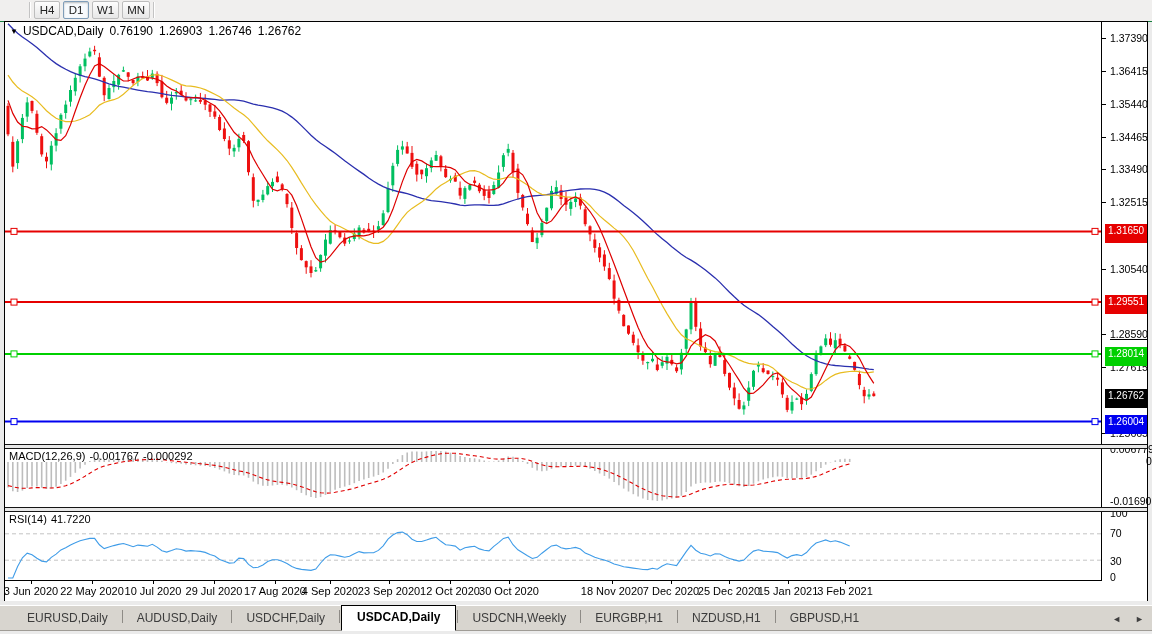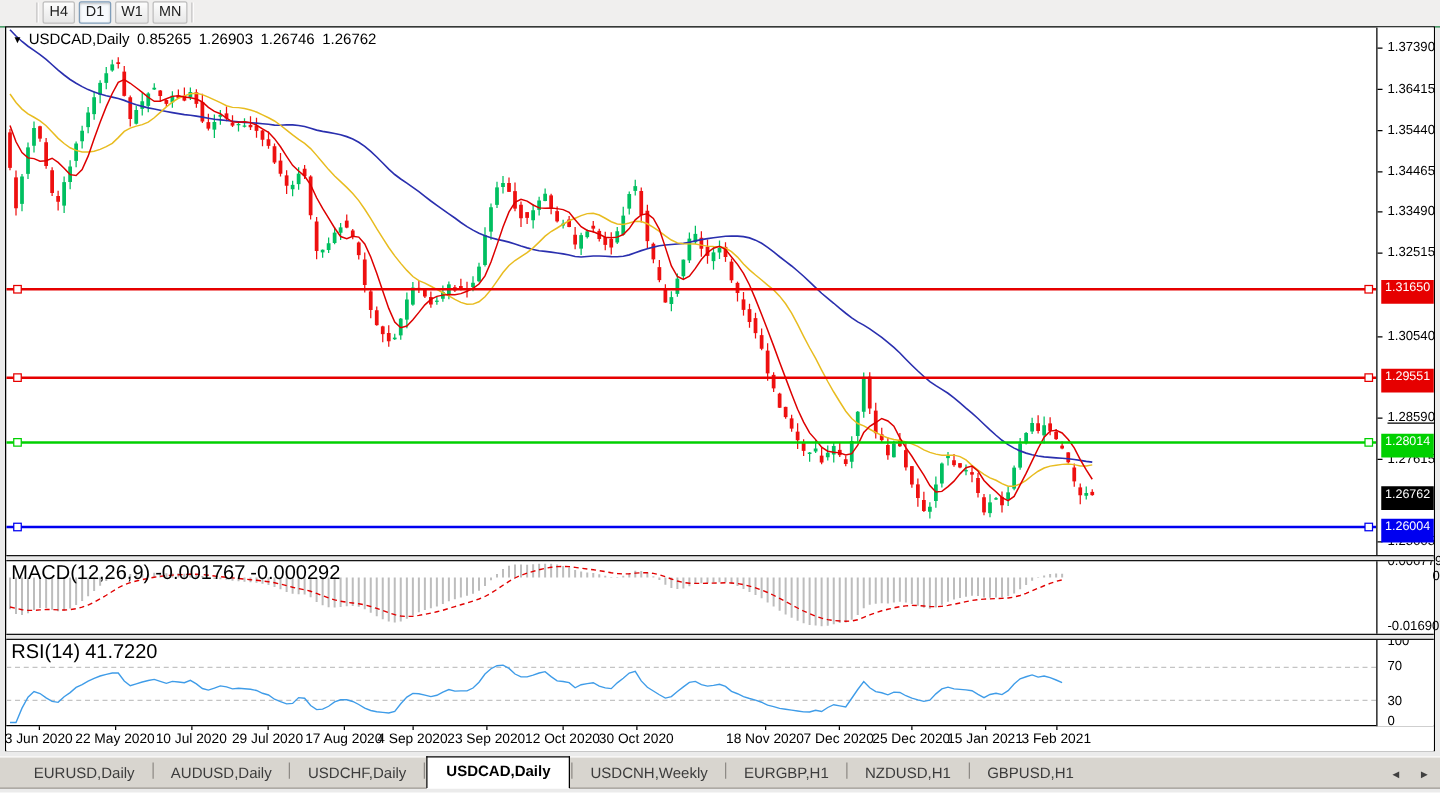--- a/index.html
+++ b/index.html
@@ -13,21 +13,21 @@
          padding:0 4px;border:1px solid #bdbdbd;border-radius:2px;background:linear-gradient(#fdfdfd,#e7e7e7);cursor:default}
   .tfbtn.active{background:#f7fafd;border:1px solid #7f9db9;box-shadow:inset 0 1px 2px rgba(0,0,0,.25)}
   
   .win{position:absolute;left:4px;top:21px;width:1144px;height:580px;background:#fff;border:1px solid #000;box-sizing:border-box}
   .plot-main{position:absolute;left:0;top:0;width:1096px;height:422px}
   .chart-title{position:absolute;left:5px;top:2px;font-size:12px;color:#000;white-space:nowrap;z-index:5}
   .chart-title .dd{font-size:8px;margin-right:5px;vertical-align:1px}
   .chart-title span.q{margin-left:6px}
   .splitter{position:absolute;left:0;width:1142px;height:5px;background:#e8e8e8;border-top:1px solid #151515;border-bottom:1px solid #151515;box-sizing:border-box;z-index:6}
   .panel-ind{position:absolute;left:0;width:1096px}
-  .ind-label{position:absolute;left:4px;top:1px;font-size:16px;color:#000;z-index:5;white-space:nowrap}
+  .ind-label{position:absolute;left:4px;top:1px;font-size:11px;color:#000;z-index:5;white-space:nowrap}
   .ind-label span{margin-right:4px}
   svg{display:block}
   
   .axis-col{position:absolute;left:1096px;top:0;width:46px;height:559px;border-left:1px solid #000;box-sizing:border-box;background:#fff;z-index:4}
   .adash{position:absolute;left:0;width:4px;height:1px;background:#000}
   .atick{position:absolute;left:8px;font-size:10.5px;line-height:12px;color:#000;white-space:nowrap}
   .plab{position:absolute;left:3px;height:19px;line-height:13px;font-size:10px;color:#fff;padding:0 3px;white-space:nowrap;z-index:7}
   
   .dates{position:absolute;left:0;top:558px;width:1142px;height:21px;border-top:1px solid #000;box-sizing:border-box;background:#fff}
   .dtick{position:absolute;top:0;width:1px;height:3px;background:#000}
@@ -431,21 +431,21 @@
         <rect x="6" y="277.1" width="6" height="6" fill="#fff" stroke="#e60000"></rect>
         <rect x="1087" y="277.1" width="6" height="6" fill="#fff" stroke="#e60000"></rect>
         <line x1="0" y1="331.9" x2="1096" y2="331.9" stroke="#00d000" stroke-width="2"></line>
         <rect x="6" y="328.9" width="6" height="6" fill="#fff" stroke="#00d000"></rect>
         <rect x="1087" y="328.9" width="6" height="6" fill="#fff" stroke="#00d000"></rect>
         <line x1="0" y1="399.6" x2="1096" y2="399.6" stroke="#0000f0" stroke-width="2"></line>
         <rect x="6" y="396.6" width="6" height="6" fill="#fff" stroke="#0000f0"></rect>
         <rect x="1087" y="396.6" width="6" height="6" fill="#fff" stroke="#0000f0"></rect>
       </svg>
     <div class="chart-title">
-      <span class="dd">▼</span><span>USDCAD,Daily</span><span class="q">0.85265</span><span class="q">1.26903</span><span class="q">1.26746</span><span class="q">1.26762</span>
+      <span class="dd">▼</span><span>USDCAD,Daily</span><span class="q">0.76190</span><span class="q">1.26903</span><span class="q">1.26746</span><span class="q">1.26762</span>
     </div>
   </div>
 
   <div class="splitter" style="top:422px"></div>
 
   <div class="panel-ind" style="top:427px;height:58px">
     <div class="ind-label">
       <span>MACD(12,26,9)</span><span>-0.001767</span><span>-0.000292</span>
     </div>
     <svg id="svg-macd" width="1096" height="58">

